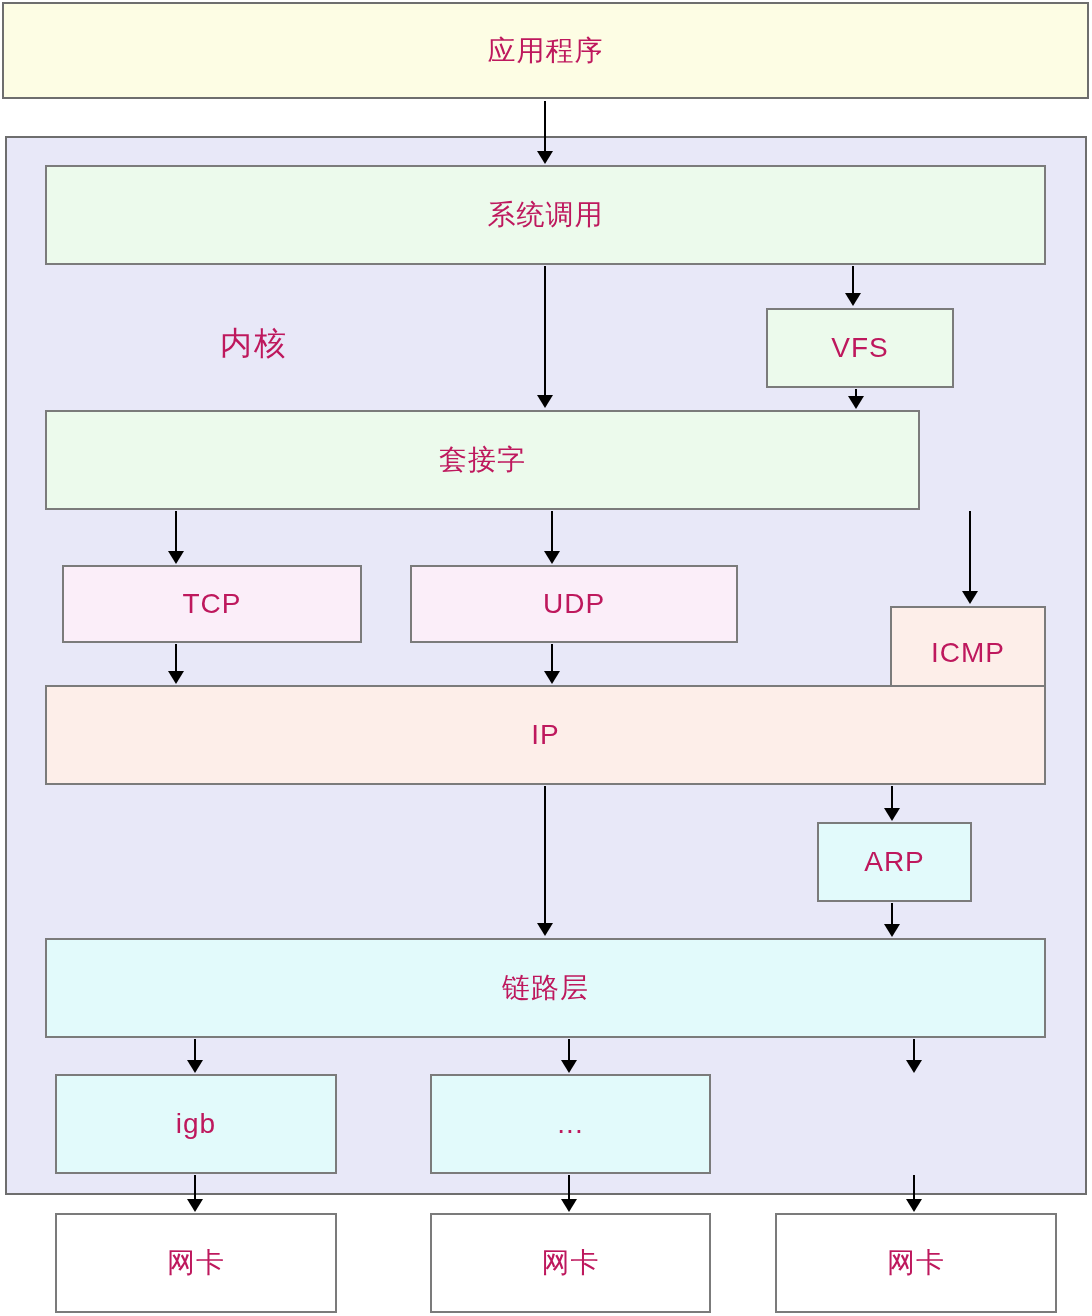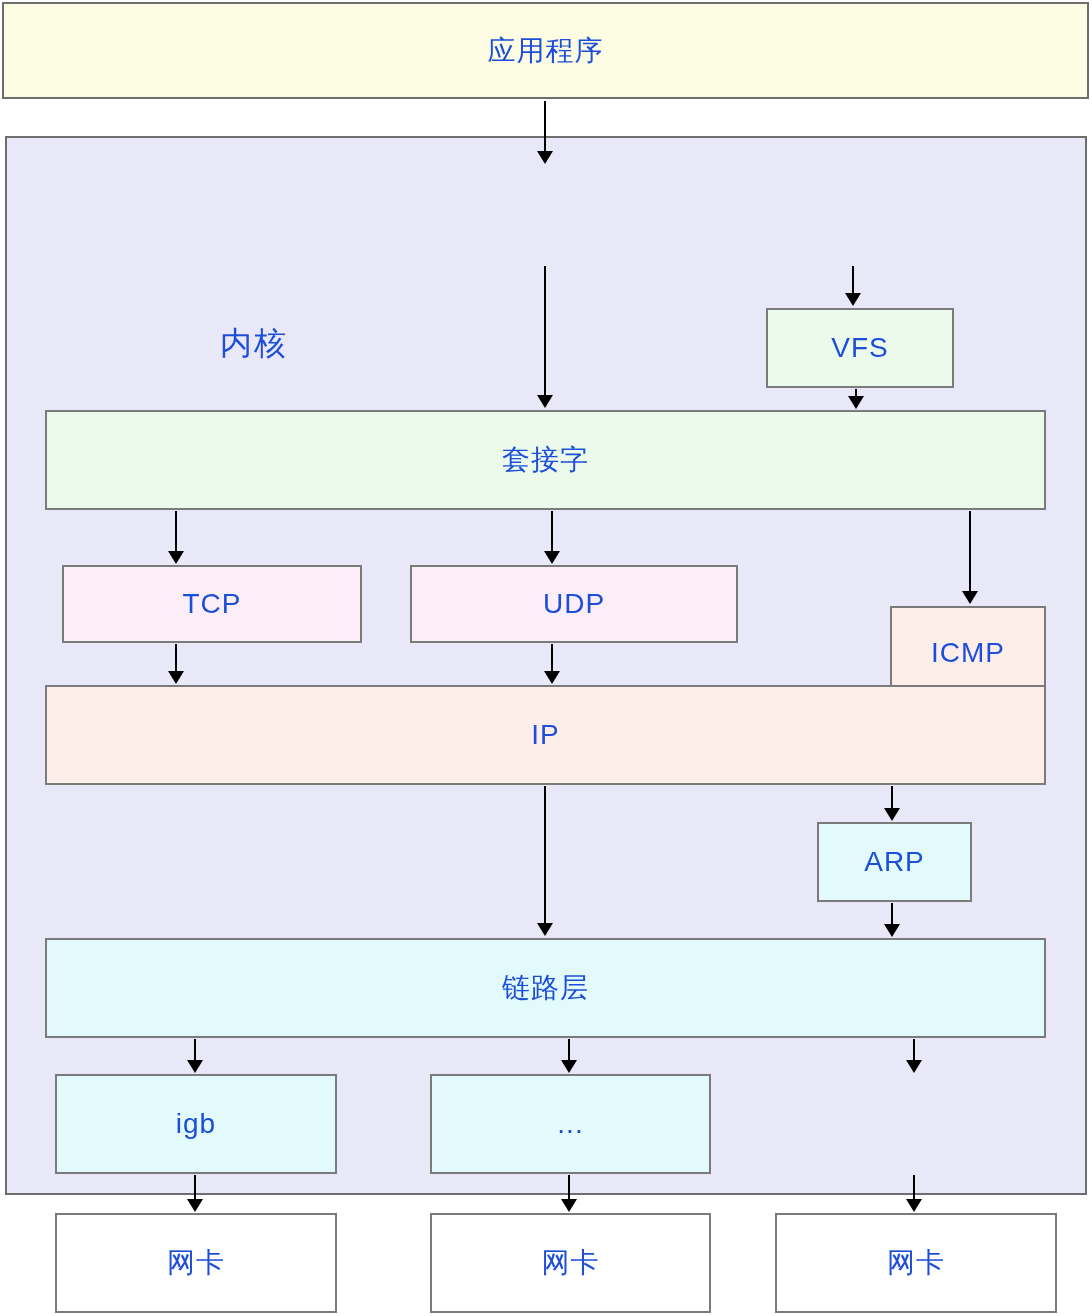--- a/index.html
+++ b/index.html
@@ -1,21 +1,21 @@
 <!DOCTYPE html>
 <html><head>
 <meta charset="utf-8">
 <style>
   html,body{margin:0;padding:0;background:#ffffff;}
   #canvas{
     position:relative;
     width:1092px;height:1316px;
     background:#ffffff;
     font-family:"Liberation Sans","DejaVu Sans",sans-serif;
-    color:#1d4ed8;
+    color:#be185d;
     overflow:hidden;
   }
   .box{
     position:absolute;
     box-sizing:border-box;
     border:2px solid #7b7b7b;
     display:flex;
     align-items:center;
     justify-content:center;
     font-size:28px;
@@ -53,26 +53,29 @@
 
 <div id="canvas">
 
   <div class="box container-box" style="left: 2px; top: 2px; width: 1087px; height: 97px; background-color: rgb(253, 253, 228);">
     <span>应用程序</span>
   </div>
 
   <div class="box container-box" style="left: 5px; top: 136px; width: 1082px; height: 1059px; align-items: flex-start; justify-content: flex-start; background-color: rgb(232, 232, 248);"></div>
   <div class="free-label" style="left:220px;top:322px;">内核</div>
 
+  <div class="box" style="left: 45px; top: 165px; width: 1001px; height: 100px; background-color: rgb(236, 250, 236);">
+    <span>系统调用</span>
+  </div>
 
   <div class="box" style="left: 766px; top: 308px; width: 188px; height: 80px; background-color: rgb(236, 250, 236);">
     <span>VFS</span>
   </div>
 
-  <div class="box" style="left: 45px; top: 410px; width: 1001px; height: 100px; background-color: rgb(236, 250, 236);">
+  <div class="box" style="left: 45px; top: 410px; width: 875px; height: 100px; background-color: rgb(236, 250, 236);">
     <span>套接字</span>
   </div>
 
   <div class="box" style="left: 62px; top: 565px; width: 300px; height: 78px; background-color: rgb(251, 238, 249);">
     <span>TCP</span>
   </div>
   <div class="box" style="left: 410px; top: 565px; width: 328px; height: 78px; background-color: rgb(251, 238, 249);">
     <span>UDP</span>
   </div>
   <div class="box" style="left: 890px; top: 606px; width: 156px; height: 94px; background-color: rgb(253, 238, 233);">

